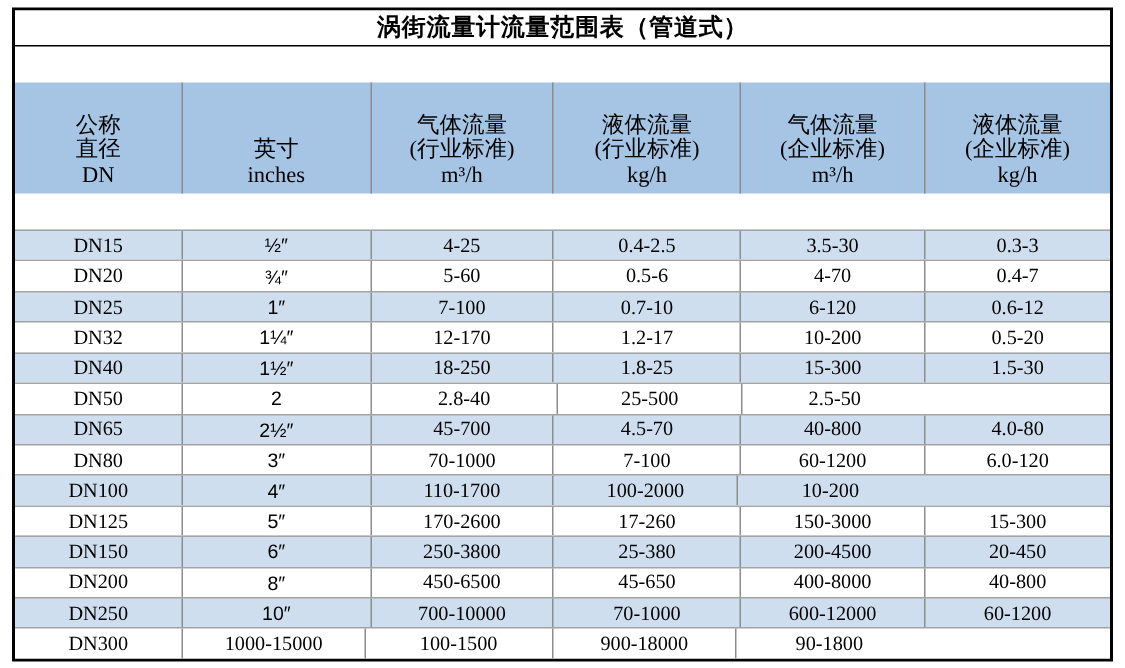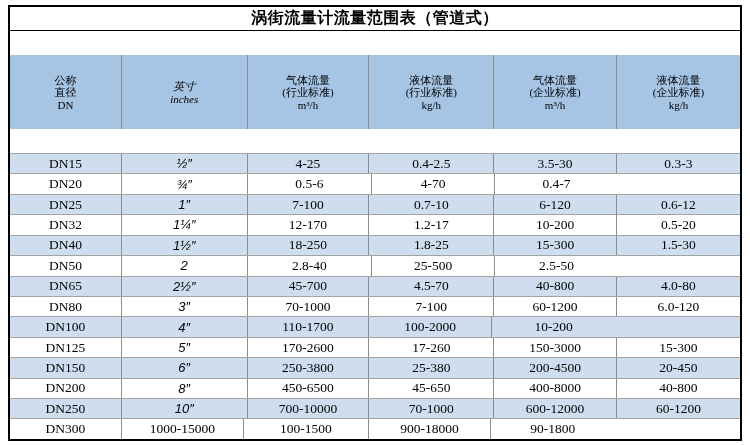--- a/index.html
+++ b/index.html
@@ -34,39 +34,39 @@
     border-bottom:1px solid #000;
     background:#fff;
   }
   .header-row{
     flex:0 0 74px;
     display:flex;
     background:var(--header-bg);
   }
   .hcell{
     display:flex;flex-direction:column;
-    align-items:center;justify-content:center;
+    align-items:center;justify-content:flex-end;
     padding:5px 0 4px 0;
-    font-size:11px;line-height:1.1;
+    font-size:15px;line-height:1.1;
     overflow:hidden;
   }
   .tbody{flex:1;display:flex;flex-direction:column;border-radius:14px;}
   .trow{
     flex:1;display:flex;
     border-top:1px solid var(--grid-h);
     background:var(--row-bg);
   }
   .trow.band{background:var(--band-bg);}
   .tcell{
     display:flex;align-items:center;justify-content:center;
     font-size:13.5px;
     overflow:hidden;white-space:nowrap;
   }
   .c0{width:15.2%;}
-  .c1{width:17.2%;font-style:italic;}
+  .c1{width:17.2%;}
   .c2{width:16.7%;}
   .c3{width:17.1%;}
   .c4{width:16.8%;}
   .c5{width:17.0%;}
   .c1,.c2,.c3,.c4,.c5{border-left:1px solid var(--grid-v);}
   .trow .c1{font-family:"Liberation Sans","DejaVu Sans",sans-serif;font-size:13px;}
 </style>
 </head>
 <body>
 
@@ -112,20 +112,21 @@
           <div class="tcell c0">DN15</div>
           <div class="tcell c1">½″</div>
           <div class="tcell c2">4-25</div>
           <div class="tcell c3">0.4-2.5</div>
           <div class="tcell c4">3.5-30</div>
           <div class="tcell c5">0.3-3</div>
         </div>
         <div class="trow">
           <div class="tcell c0">DN20</div>
           <div class="tcell c1">¾″</div>
+          <div class="tcell c2">5-60</div>
           <div class="tcell c3">0.5-6</div>
           <div class="tcell c4">4-70</div>
           <div class="tcell c5">0.4-7</div>
         </div>
         <div class="trow band">
           <div class="tcell c0">DN25</div>
           <div class="tcell c1">1″</div>
           <div class="tcell c2">7-100</div>
           <div class="tcell c3">0.7-10</div>
           <div class="tcell c4">6-120</div>

